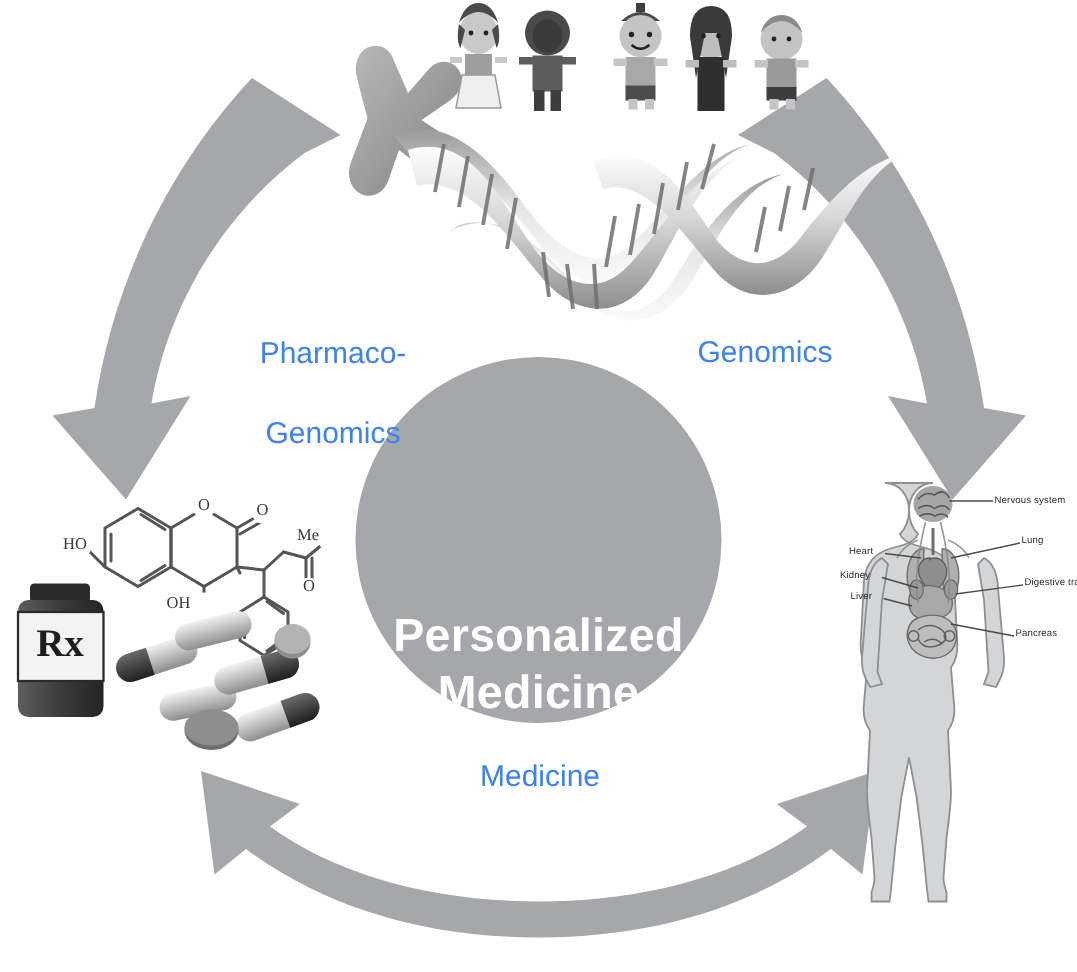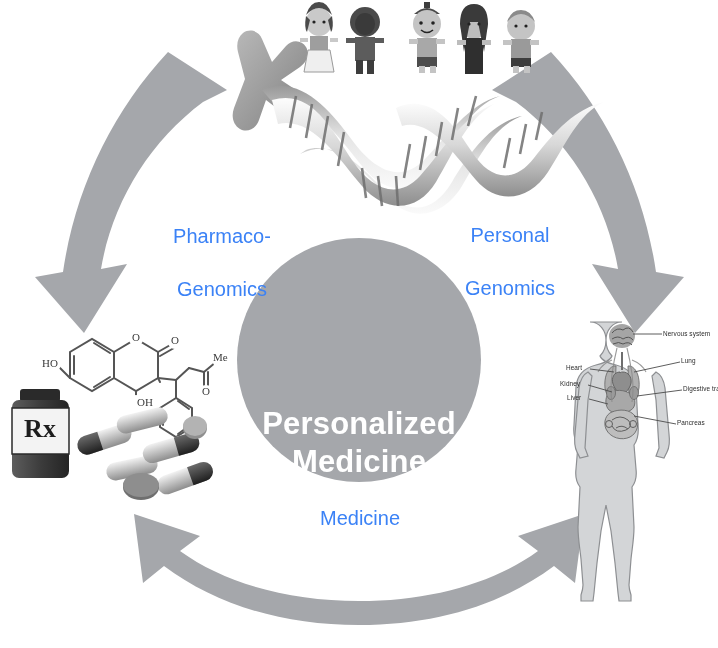--- a/index.html
+++ b/index.html
@@ -365,23 +365,23 @@
       <circle cx="136" cy="403" r="8"></circle>
       <circle cx="175" cy="342" r="7"></circle>
       <circle cx="206" cy="392" r="7"></circle>
       <circle cx="220" cy="358" r="9"></circle>
     </g>
   </svg>
 
   <div class="chem-label" style="left:42px; top:357px;">HO</div>
   <div class="chem-label" style="left:132px; top:331px;">O</div>
   <div class="chem-label" style="left:171px; top:334px;">O</div>
-  <div class="chem-label" style="left:137px; top:396px;">OH</div>
+  <div class="chem-label" style="left:111px; top:396px;">OH</div>
   <div class="chem-label" style="left:202px; top:385px;">O</div>
-  <div class="chem-label" style="left:213px; top:351px;">Me</div>
+  <div class="chem-label" style="left:198px; top:351px;">Me</div>
 
   <svg class="layer" viewBox="0 0 718 648" xmlns="http://www.w3.org/2000/svg">
     <defs>
       <linearGradient id="capA" x1="0" y1="0" x2="0" y2="1">
         <stop offset="0" stop-color="#f2f2f2"></stop>
         <stop offset="1" stop-color="#8d8d8d"></stop>
       </linearGradient>
       <linearGradient id="capB" x1="0" y1="0" x2="0" y2="1">
         <stop offset="0" stop-color="#6a6a6a"></stop>
         <stop offset="1" stop-color="#1f1f1f"></stop>
@@ -515,19 +515,18 @@
     <span>Personalized</span>
     <span>Medicine</span>
   </div>
 
   <div class="cycle-label" id="label-pharmacogenomics">
     <div>Pharmaco-</div>
     <div>Genomics</div>
   </div>
 
   <div class="cycle-label" id="label-personal-genomics">
-    <div>Personal</div>
     <div>Genomics</div>
   </div>
 
   <div class="cycle-label" id="label-medicine">Medicine</div>
 
 </div>
 
 </body></html>

